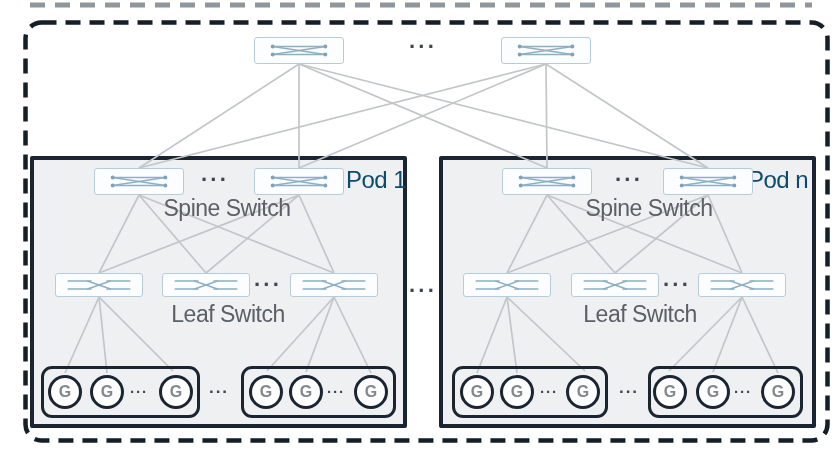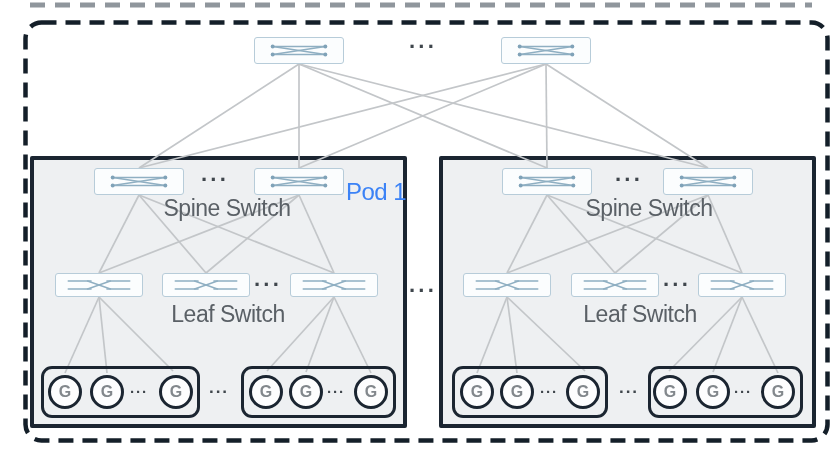--- a/index.html
+++ b/index.html
@@ -14,21 +14,21 @@
     --label-text:#4b5156;
     --gpu-border:#1b2531;
     --gpu-text:#82878c;
   }
   *{margin:0;padding:0;box-sizing:border-box;}
   body{background:#fff;font-family:"Liberation Sans",sans-serif;}
   .canvas{position:relative;width:839px;height:460px;background:var(--canvas-bg);overflow:hidden;}
   .lines-layer{position:absolute;left:0;top:0;z-index:1;}
   .pod{position:absolute;top:156px;width:377px;height:272px;background:var(--pod-bg);
        border:4px solid var(--pod-border);border-radius:2px;z-index:0;}
-  .pod-label{position:absolute;top:178px;font-size:24px;color:#3b82f6;letter-spacing:-0.5px;z-index:2;white-space:nowrap;}
+  .pod-label{position:absolute;top:166px;font-size:24px;color:#0c4a6e;letter-spacing:-0.5px;z-index:2;white-space:nowrap;}
   .big-label{position:absolute;font-size:23px;color:var(--label-text);letter-spacing:-0.5px;z-index:2;white-space:nowrap;}
   .tier-label{position:absolute;width:160px;text-align:center;font-size:23px;color:#5a6066;
               letter-spacing:-0.5px;z-index:2;white-space:nowrap;}
   .switch-box{position:absolute;width:90px;height:27px;background:var(--switch-fill);
               border:1.5px solid var(--switch-border);border-radius:3px;display:flex;
               align-items:center;justify-content:center;z-index:2;}
   .switch-box.leaf{width:88px;height:24px;}
   .switch-box svg{display:block;}
   .dots{position:absolute;width:40px;text-align:center;font-size:22px;font-weight:700;
         color:#3f464c;letter-spacing:2px;line-height:1;z-index:2;}
@@ -88,20 +88,21 @@
       <line x1="507" y1="297" x2="585" y2="371"></line>
       <line x1="742" y1="297" x2="669" y2="371"></line>
       <line x1="742" y1="297" x2="713" y2="372"></line>
       <line x1="742" y1="297" x2="778" y2="373"></line>
     </g>
   </svg>
 
   <div class="pod" style="left:30px;"></div>
   <div class="pod" style="left:439px;"></div>
   <div class="pod-label" style="left:346px;">Pod 1</div>
+  <div class="pod-label" style="left:748px;">Pod n</div>
 
 
   <div class="switch-box" style="left:254px;top:37px;">
     <svg width="78" height="25" viewBox="0 0 86 25">
       <g stroke="var(--switch-glyph)" stroke-width="1.6" stroke-linecap="round">
         <line x1="14" y1="8" x2="72" y2="8"></line>
           <line x1="14" y1="17" x2="72" y2="17"></line>
         <line x1="14" y1="8" x2="72" y2="17"></line>
           <line x1="14" y1="17" x2="72" y2="8"></line>
       </g>

